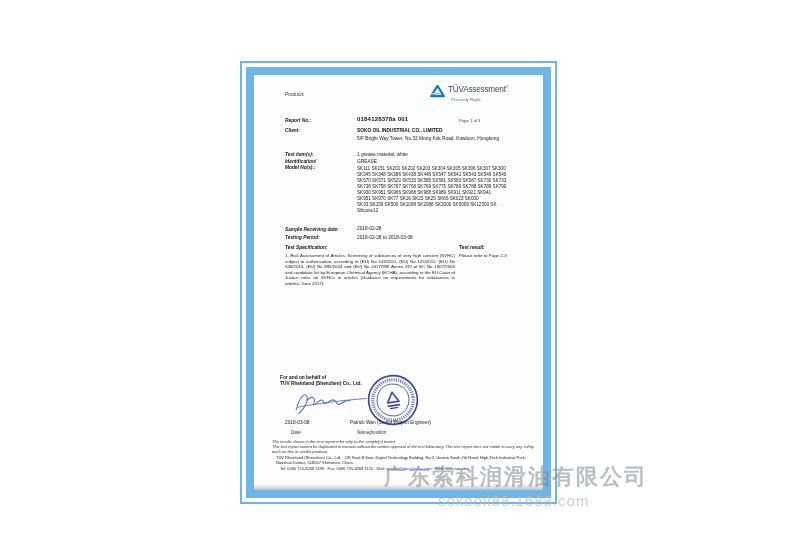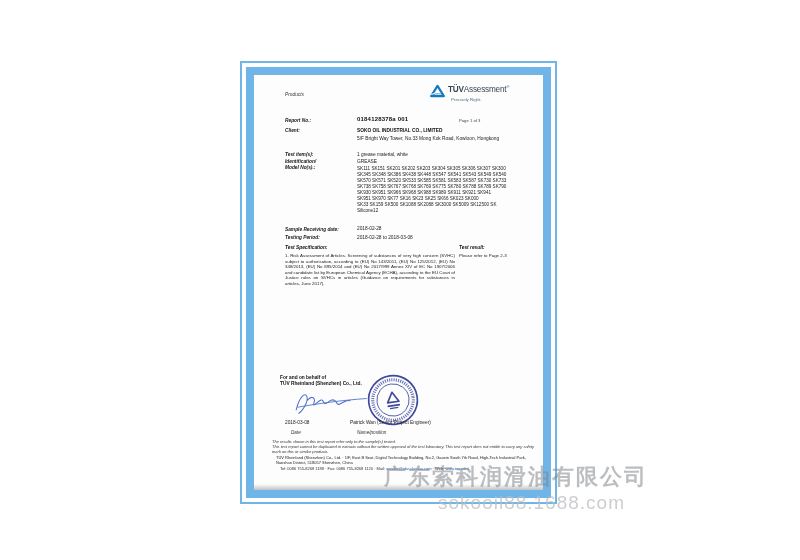--- a/index.html
+++ b/index.html
@@ -19,21 +19,21 @@
   .val { font-size:4.8px; color:#222; line-height:1.25; }
   .val-b { font-size:4.8px; font-weight:bold; color:#111; }
 
   .products { left:31px; top:17px; font-size:4.8px; font-style:italic; color:#333; }
 
   
   .logo { left:176px; top:9px; width:108px; height:26px; }
   .logo-row { display:flex; align-items:flex-start; }
   .logo-icon { width:15px; height:14px; flex:0 0 15px; }
   .logo-text { margin-left:3px; font-size:8.2px; color:#37474f; letter-spacing:-0.2px; white-space:nowrap; }
-  .logo-text .tuv { font-weight:bold; }
+  .logo-text .tuv { font-weight:normal; }
   .logo-text .reg { font-size:4px; vertical-align:super; }
   .logo-tagline { margin-left:21px; font-size:4.4px; color:#546e7a; margin-top:-1px; }
 
   .report-no { left:103px; top:41px; font-size:6px; font-weight:bold; color:#111; letter-spacing:.2px; }
   .page-no { left:205px; top:43px; font-size:4.2px; color:#444; }
 
   .models { left:103px; top:91px; width:185px; font-size:4.6px; color:#222; line-height:1.32; }
   .models div { white-space:nowrap; }
 
   .spec-h { font-size:4.8px; font-weight:bold; font-style:italic; color:#111; }
@@ -56,21 +56,21 @@
   .f3 { left:22px; top:380px; width:258px; color:#222; }
   .f4 { left:26px; top:391px; width:258px; }
   .link { color:#2455c3; }
 
   .doc-shadow { position:absolute; left:0; right:0; bottom:0; height:6px;
                 background:linear-gradient(#fdfdfd, #bfc3c6); }
 
   
   .wm-company { position:absolute; left:384px; top:462px; font-size:22px; font-weight:bold;
                 letter-spacing:2px; color:rgba(125,130,136,.52); z-index:10; white-space:nowrap; }
-  .wm-site { position:absolute; left:438px; top:492px; font-size:19px;
+  .wm-site { position:absolute; left:438px; top:492px; font-size:15px;
              color:rgba(185,188,192,.75); z-index:10; white-space:nowrap; letter-spacing:1px; }
 </style>
 </head>
 <body>
 
 <div class="frame">
   <div class="frame-inner">
     <div class="doc">
 
       <div class="abs products">Products</div>

